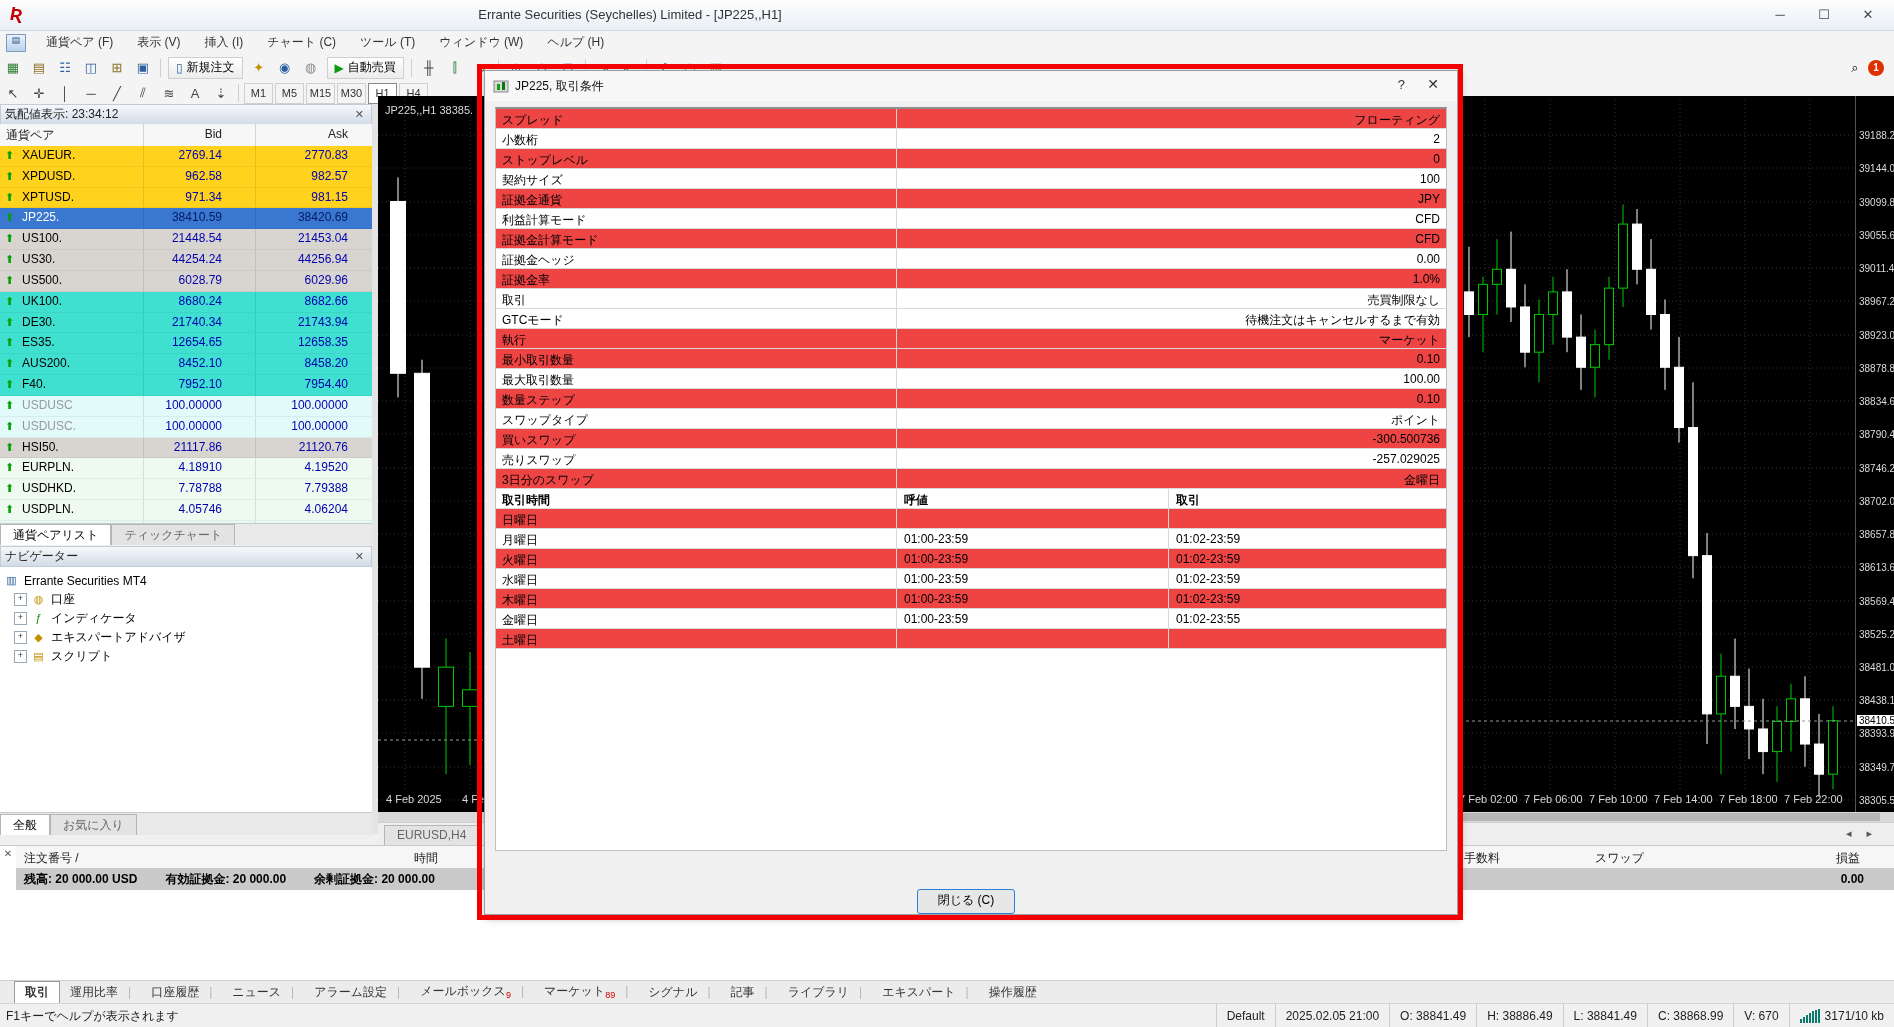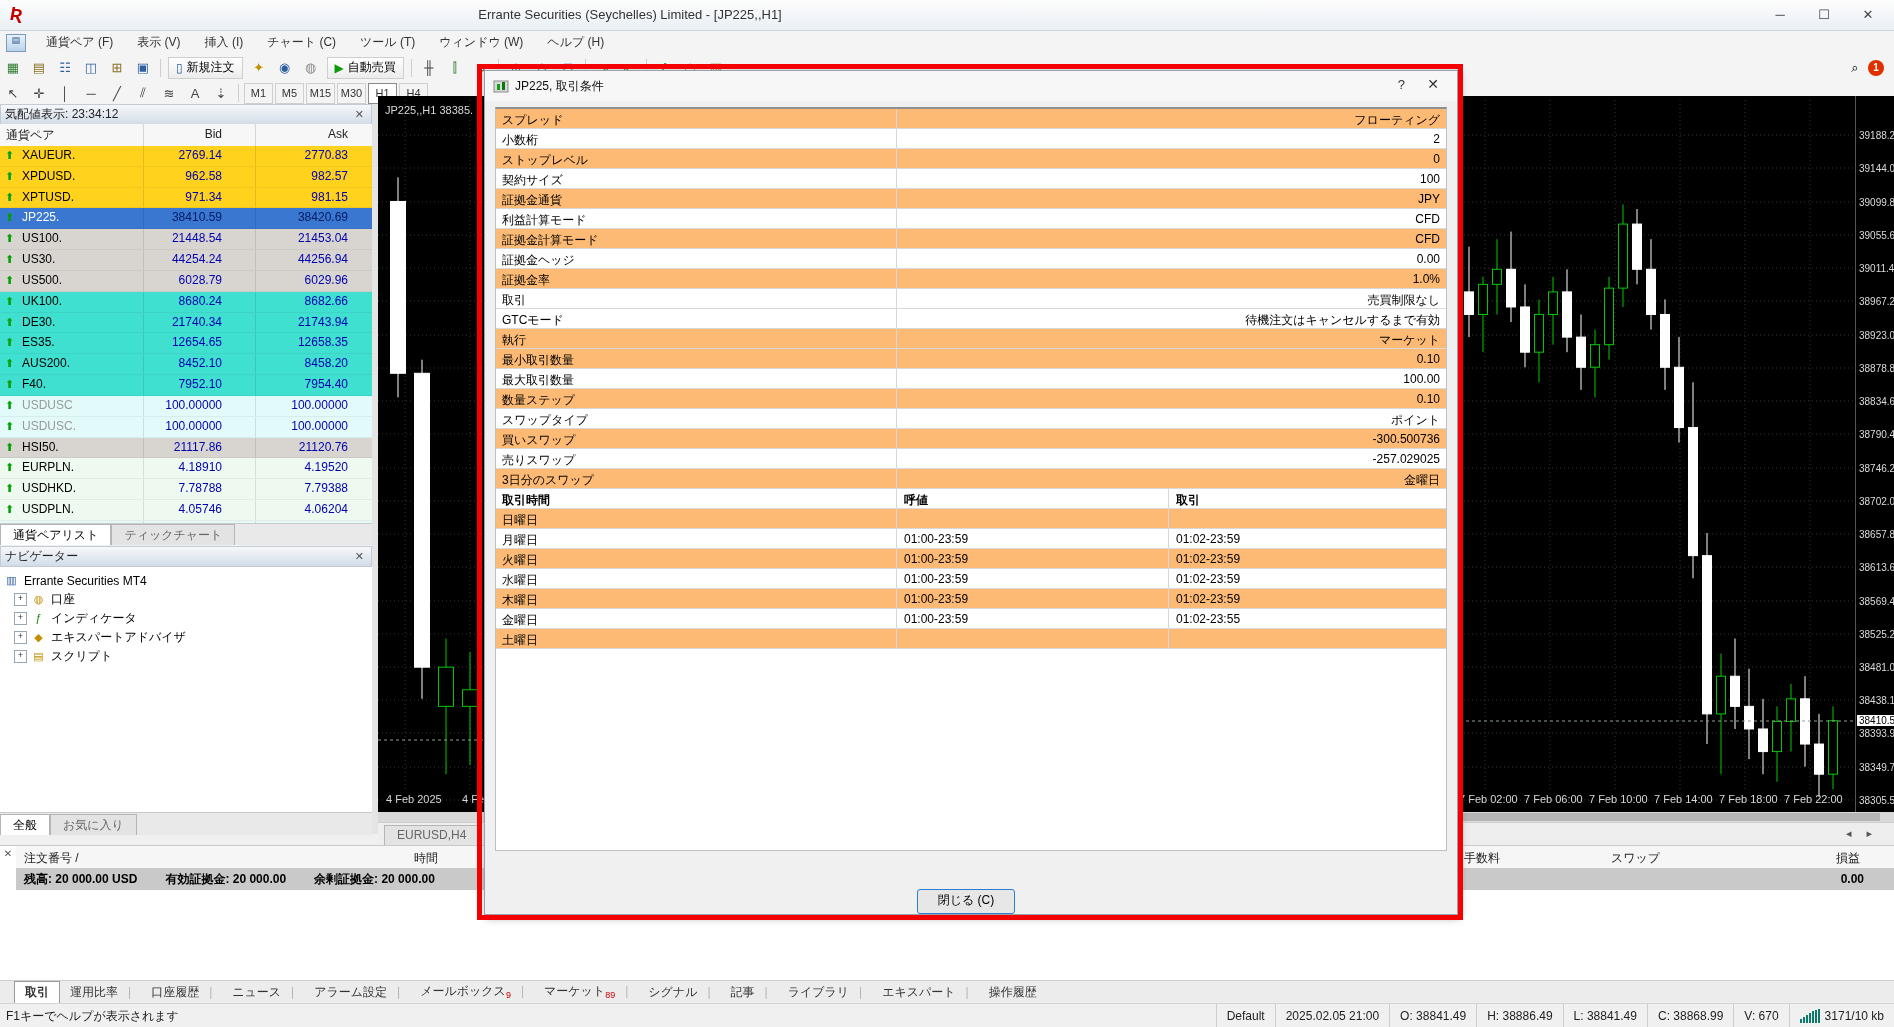--- a/index.html
+++ b/index.html
@@ -90,21 +90,21 @@
   .kb-bars i{display:block;width:2px;background:#0a7a6a;}
   
   #red-frame{left:477px;top:64px;width:976px;height:846px;border:5px solid #f40000;z-index:60;pointer-events:none;}
   #dialog{left:484px;top:70px;width:972px;height:843px;background:#f0f0f0;border:1px solid #9aa0a6;box-shadow:2px 3px 8px rgba(0,0,0,.35);z-index:50;}
   #dlg-titlebar{left:0;top:0;width:100%;height:30px;background:#f7f7f7;display:flex;align-items:center;}
   #dlg-icon{width:16px;height:14px;margin:0 6px 0 8px;}
   #dlg-help{position:absolute;right:52px;top:6px;color:#333;font-size:13px;}
   #dlg-close{position:absolute;right:18px;top:5px;color:#333;font-size:14px;}
   #spec-table{left:10px;top:36px;width:950px;height:741px;background:#fff;border:1px solid #c0c0c0;border-top:2px solid #8f8f8f;overflow:hidden;}
   .srow{position:relative;height:20px;border-bottom:1px solid #d8d8d8;box-sizing:border-box;}
-  .srow.alt{background:#fdba74;}
+  .srow.alt{background:#ef4444;}
   .srow .lbl{position:absolute;left:6px;top:3px;}
   .srow .val{position:absolute;right:6px;top:3px;}
   .srow .div1{position:absolute;left:400px;top:0;bottom:0;width:1px;background:#d8d8d8;}
   .hrow .div2{position:absolute;left:672px;top:0;bottom:0;width:1px;background:#d8d8d8;}
   .hrow .c2{position:absolute;left:408px;top:3px;}
   .hrow .c3{position:absolute;left:680px;top:3px;}
   .hrow.hdr{font-weight:bold;background:#fff;}
   #dlg-btn{left:432px;top:818px;width:96px;height:23px;background:#e7e7e7;border:1px solid #2a7fd4;border-radius:3px;text-align:center;line-height:21px;color:#000;z-index:51;}
 </style>
 </head>
@@ -565,21 +565,21 @@
     </div>
 </div>
 <div class="abs" id="splitter-v"></div>
 
 <div class="abs" id="terminal">
   <div class="abs" id="term-close">✕</div>
   <div class="abs" id="term-hdr">
     <span class="thcol" style="left:8px;">注文番号 /</span>
     <span class="thcol" style="left:398px;">時間</span>
     <span class="thcol" style="right:394px;">手数料</span>
-    <span class="thcol" style="right:234px;text-align:right;">スワップ</span>
+    <span class="thcol" style="right:250px;text-align:right;">スワップ</span>
     <span class="thcol" style="right:34px;">損益</span>
   </div>
   <div class="abs" id="term-balance">
     <span>残高: 20 000.00 USD</span>
     <span>有効証拠金: 20 000.00</span>
     <span>余剰証拠金: 20 000.00</span>
     <span id="term-profit">0.00</span>
   </div>
 </div>
 

